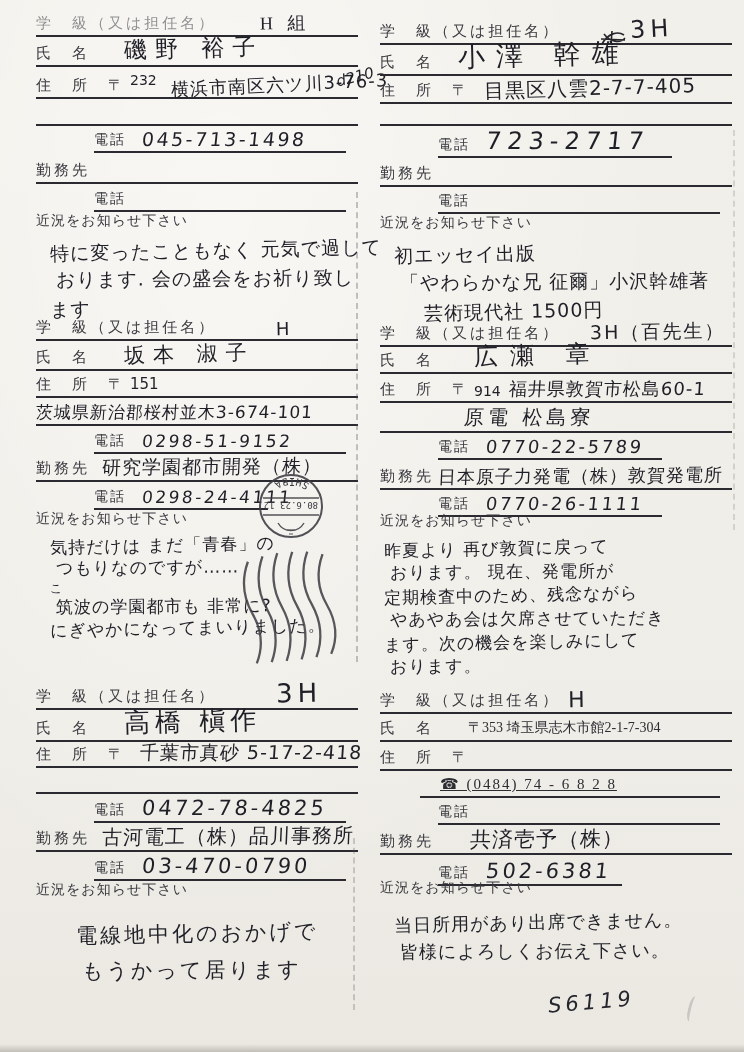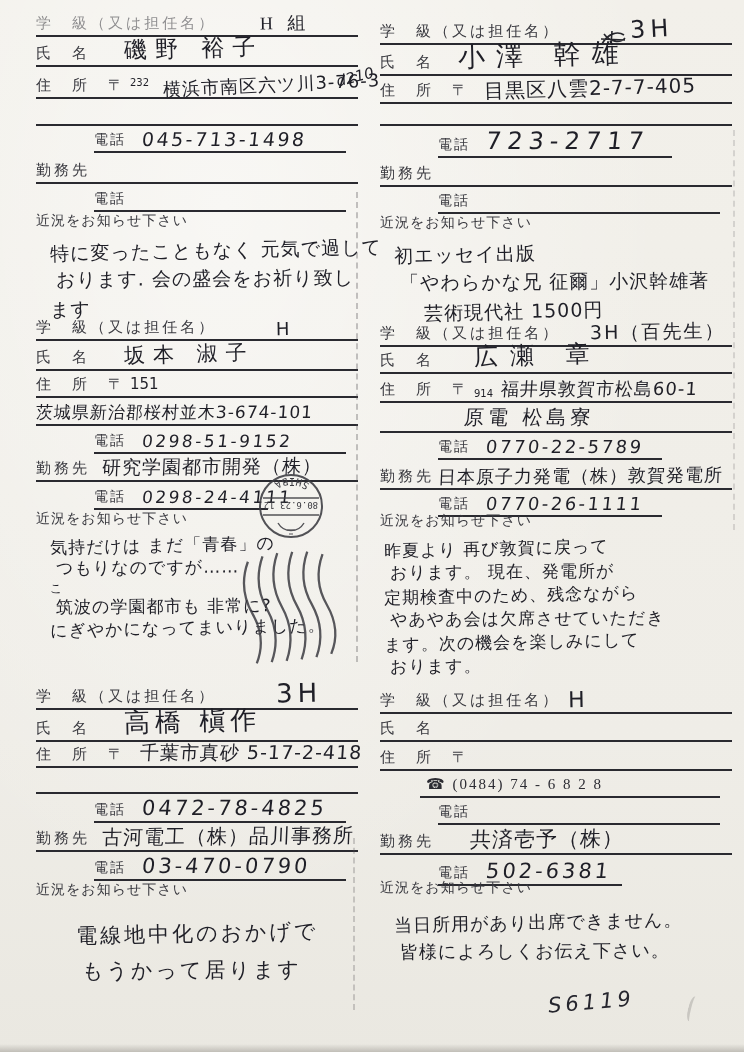--- a/index.html
+++ b/index.html
@@ -17,21 +17,21 @@
   .lbl{font-family:"Liberation Serif","DejaVu Serif",serif;font-size:15px;color:#3a3a40;
        letter-spacing:3px;white-space:nowrap;padding-bottom:2px;}
   .lbl.small{font-size:14px;letter-spacing:2px;}
   .faint{opacity:.55;filter:blur(.6px);}
   .hw{font-family:"DejaVu Sans",sans-serif;color:#1f1f27;white-space:nowrap;}
   .v-class{font-size:20px;letter-spacing:5px;margin-left:60px;transform:rotate(-1deg);}
   .v-name{font-size:23px;letter-spacing:8px;margin-left:34px;transform:rotate(-1.5deg);padding-bottom:1px;}
   .v-addr{font-size:18px;letter-spacing:1px;margin-left:14px;transform:skewX(-4deg);}
   .v-phone{font-size:19px;letter-spacing:2.5px;margin-left:16px;transform:skewX(-6deg);padding-bottom:1px;}
   .v-work{font-size:19px;letter-spacing:1px;margin-left:12px;transform:skewX(-3deg) rotate(-0.5deg);}
-  .postal{font-size:10px;transform:translateY(-9px);margin-left:4px;}
+  .postal{font-size:14px;transform:translateY(-9px);margin-left:4px;}
   .news{padding-left:14px;padding-top:4px;}
   .nline{font-size:19px;line-height:28px;letter-spacing:1px;}
   .news .nline:nth-child(odd){transform:rotate(-1.2deg);}
   .news .nline:nth-child(even){transform:rotate(-0.4deg) translateX(6px);}
   .sticker{font-family:"Liberation Serif","DejaVu Serif",serif;color:#2c2c33;white-space:nowrap;}
   .vsep{position:absolute;border-left:2px dashed rgba(80,78,82,.32);width:0;}
   .margin-note{position:absolute;font-size:15px;font-style:italic;transform:rotate(-14deg);}
   .docnum{position:absolute;left:548px;top:990px;font-size:21px;font-style:italic;
           letter-spacing:4px;transform:rotate(-5deg);color:#26262e;}
   .smudge{position:absolute;left:688px;top:996px;width:6px;height:26px;
@@ -239,26 +239,27 @@
     </div>
   </div>
 
   <div class="section" style="left:380px;top:684px;width:352px;">
     <div class="row" style="height:28px;">
       <span class="lbl">学　級（又は担任名）</span>
       <span class="hw v-class" style="font-size:22px;margin-left:8px;">H</span>
     </div>
     <div class="row" style="height:26px;">
       <span class="lbl">氏　名</span>
+      <span class="sticker" style="font-size:14px;margin-left:34px;padding-bottom:3px;">〒353 埼玉県志木市館2-1-7-304</span>
     </div>
     <div class="row" style="height:27px;">
       <span class="lbl">住　所　〒</span>
     </div>
     <div class="row indent" style="height:25px;margin-left:40px;">
-      <span class="sticker" style="font-size:15px;letter-spacing:2px;margin-left:6px;padding-bottom:3px;">☎ (0484) 74 - 6 8 2 8</span>
+      <span class="sticker" style="font-size:15px;letter-spacing:2px;margin-left:20px;padding-bottom:3px;text-decoration:underline;">☎ (0484) 74 - 6 8 2 8</span>
     </div>
     <div class="row indent" style="height:25px;">
       <span class="lbl small">電話</span>
       <span class="hw v-phone"></span>
     </div>
     <div class="row" style="height:28px;">
       <span class="lbl">勤務先</span>
       <span class="hw v-work" style="font-size:21px;margin-left:36px;">共済壱予（株）</span>
     </div>
     <div class="row indent" style="height:29px;margin-right:110px;">

